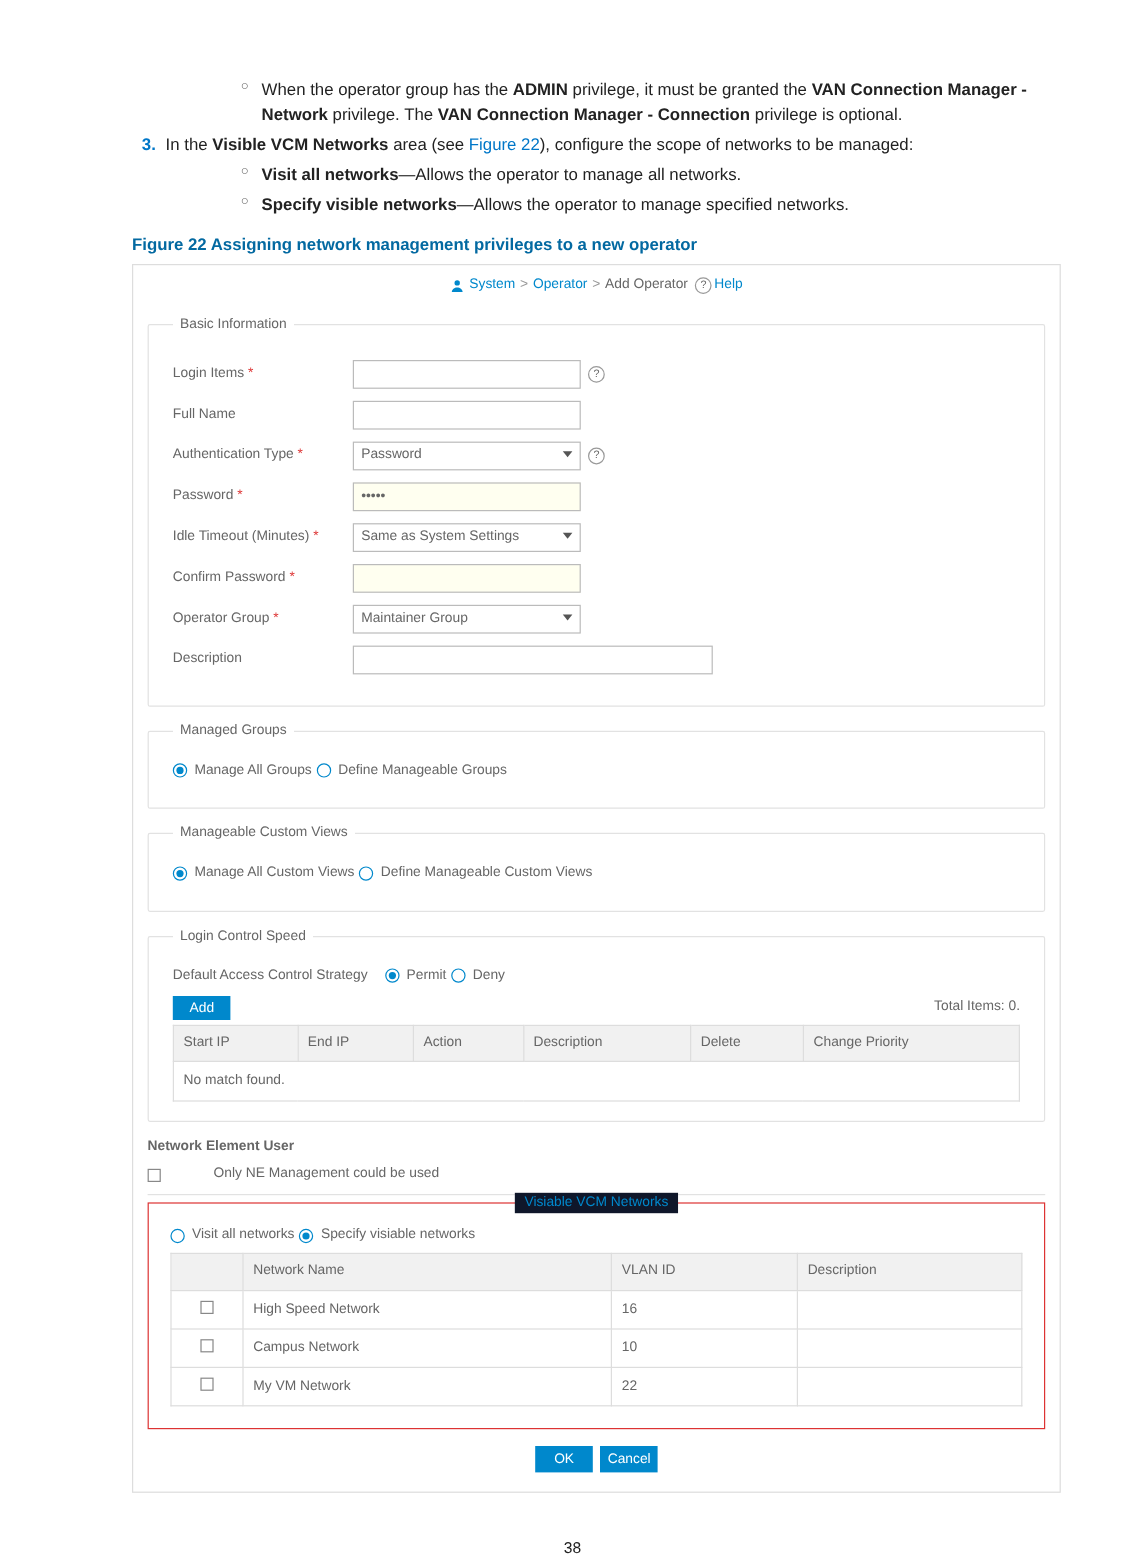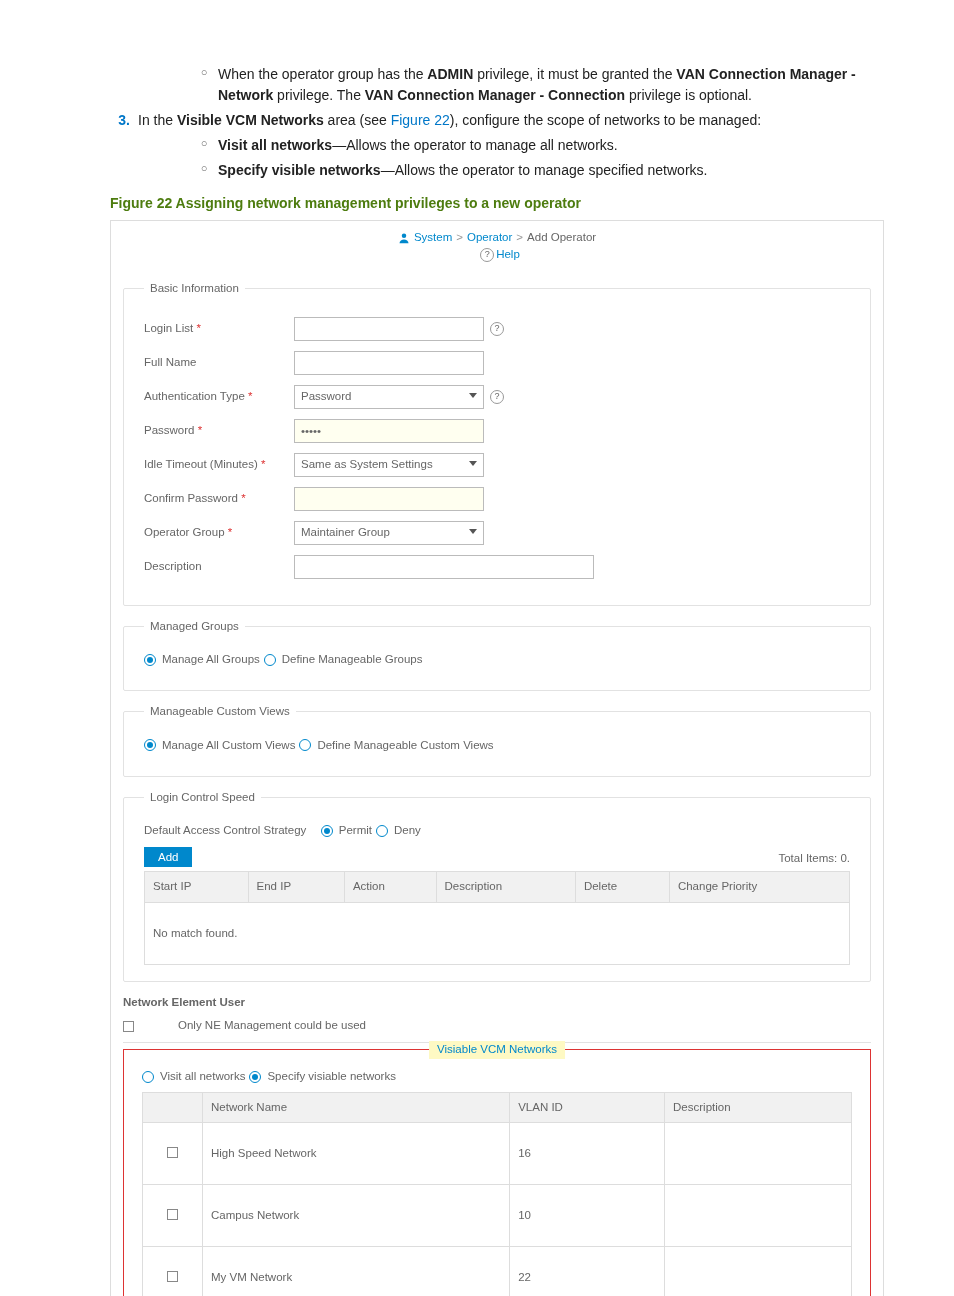--- a/index.html
+++ b/index.html
@@ -4,50 +4,50 @@
 <style>
   * { box-sizing: border-box; margin: 0; padding: 0; }
   body { font-family: Arial, Helvetica, sans-serif; font-size: 14px; color: #222; background: #fff; width: 954px; margin: 0 auto; padding: 60px 70px 40px 70px; line-height: 1.5; }
   .doc-bullet { display: flex; margin: 4px 0; }
   .doc-bullet .m { width: 28px; text-align: center; color: #666; font-size: 11px; }
   .doc-bullet .m.blue { color: #0077c8; font-weight: bold; font-size: 14px; }
   .doc-bullet .t { flex: 1; }
   .indent-2 { margin-left: 120px; }
   .indent-0 { margin-left: 40px; }
   .figref { color: #0077c8; }
-  .figcap { color: #4d7c0f; font-weight: bold; margin: 12px 0 6px 40px; font-size: 14px; }
+  .figcap { color: #0369a1; font-weight: bold; margin: 12px 0 6px 40px; font-size: 14px; }
   .screenshot { border: 1px solid #ddd; margin-left: 40px; padding: 4px 12px 16px 12px; font-size: 11.5px; color: #666; }
-  .bc { display: flex; align-items: center; justify-content: center; padding: 4px 0 8px 0; flex-direction: column; }
+  .bc { display: flex; align-items: center; justify-content: center; padding: 4px 0 8px 0; }
   .bc-left { display: flex; gap: 4px; align-items: center; }
   .bc-left .lnk { color: #0088cc; }
   .bc-left .sep { color: #999; }
   .bc-left .cur { color: #666; }
   .help { color: #0088cc; display: flex; gap: 2px; align-items: center; }
   fieldset.section { border: 1px solid #e2e2e2; border-radius: 2px; margin: 8px 0 12px 0; padding: 10px 20px 16px 20px; position: relative; }
   fieldset.section legend { color: #666; font-size: 11.5px; padding: 0 6px; }
   .frow { display: flex; align-items: center; margin: 10px 0; }
   .flabel { width: 150px; color: #666; font-size: 11.5px; }
   .req::after { content: " *"; color: #d33; }
   .finput { width: 190px; height: 24px; border: 1px solid #bbb; padding: 0 6px; font-size: 11.5px; color: #666; }
   .fsel { width: 190px; height: 24px; border: 1px solid #bbb; padding: 0 20px 0 6px; font-size: 11.5px; color: #666; background: #fff; position: relative; display: flex; align-items: center; }
   .caret { position: absolute; right: 6px; top: 7px; width: 0; height: 0; border-left: 4px solid transparent; border-right: 4px solid transparent; border-top: 5px solid #555; }
   .yellow { background: #fffff0; }
   .qmark { width: 14px; height: 14px; border: 1px solid #999; border-radius: 50%; font-size: 9px; display: inline-flex; align-items: center; justify-content: center; color: #666; margin-left: 6px; }
   .radio-row { display: flex; gap: 4px; align-items: center; margin: 6px 0; font-size: 11.5px; color: #666; }
   .radio { width: 12px; height: 12px; border: 1px solid #0088cc; border-radius: 50%; display: inline-flex; align-items: center; justify-content: center; margin-right: 2px; }
   .radio.sel::after { content: ""; width: 6px; height: 6px; background: #0088cc; border-radius: 50%; }
-  .addbar { display: flex; justify-content: space-between; align-items: flex-end; margin: 8px 0 0 0; }
+  .addbar { display: flex; justify-content: space-between; align-items: center; margin: 8px 0 0 0; }
   .addbtn { background: #0088cc; color: #fff; padding: 4px 14px; font-size: 11.5px; border: none; }
   .tbl { width: 100%; border-collapse: collapse; font-size: 11.5px; color: #666; margin-top: 4px; }
   .tbl th { background: #f1f1f1; border: 1px solid #ddd; padding: 6px 8px; text-align: left; font-weight: normal; }
-  .tbl td { border: 1px solid #ddd; padding: 22px 8px; }
+  .tbl td { border: 1px solid #ddd; padding: 7px 8px; }
   .neuser { font-size: 11.5px; font-weight: bold; color: #666; margin: 6px 0 2px 0; }
   .cb { width: 11px; height: 11px; border: 1px solid #888; display: inline-block; background: #fff; position: relative; top: 1px; }
   .vis-section { border: 1px solid #d33; margin: 6px 0; padding: 12px 18px 18px 18px; position: relative; }
-  .vis-legend { position: absolute; top: -9px; left: 50%; transform: translateX(-50%); background: #fef9c3; padding: 0 8px; color: #0088cc; font-size: 11.5px; }
+  .vis-legend { position: absolute; top: -9px; left: 50%; transform: translateX(-50%); background: #0f172a; padding: 0 8px; color: #0088cc; font-size: 11.5px; }
   .btnrow { display: flex; gap: 6px; justify-content: center; margin-top: 14px; }
   .okbtn { background: #0088cc; color: #fff; border: none; padding: 5px 16px; font-size: 11.5px; }
   .cancelbtn { background: #0088cc; color: #fff; border: none; padding: 5px 6px; font-size: 11.5px; text-align: right; }
   .pagenum { text-align: center; margin-top: 36px; color: #222; font-size: 13px; }
   .person-icon { width: 12px; height: 12px; display: inline-block; color: #0088cc; }
 </style>
 </head>
 <body>
 
 <div class="doc-bullet indent-2">
@@ -87,21 +87,21 @@
     </div>
     <div class="help">
       <span class="qmark">?</span>
       <span>Help</span>
     </div>
   </div>
 
   <fieldset class="section">
     <legend>Basic Information</legend>
     <div class="frow">
-      <div class="flabel req">Login List</div>
+      <div class="flabel req">Login Items</div>
       <input class="finput" style="">
       <span class="qmark">?</span>
     </div>
     <div class="frow">
       <div class="flabel">Full Name</div>
       <input class="finput" style="">
     </div>
     <div class="frow">
       <div class="flabel req">Authentication Type</div>
       <div class="fsel">

